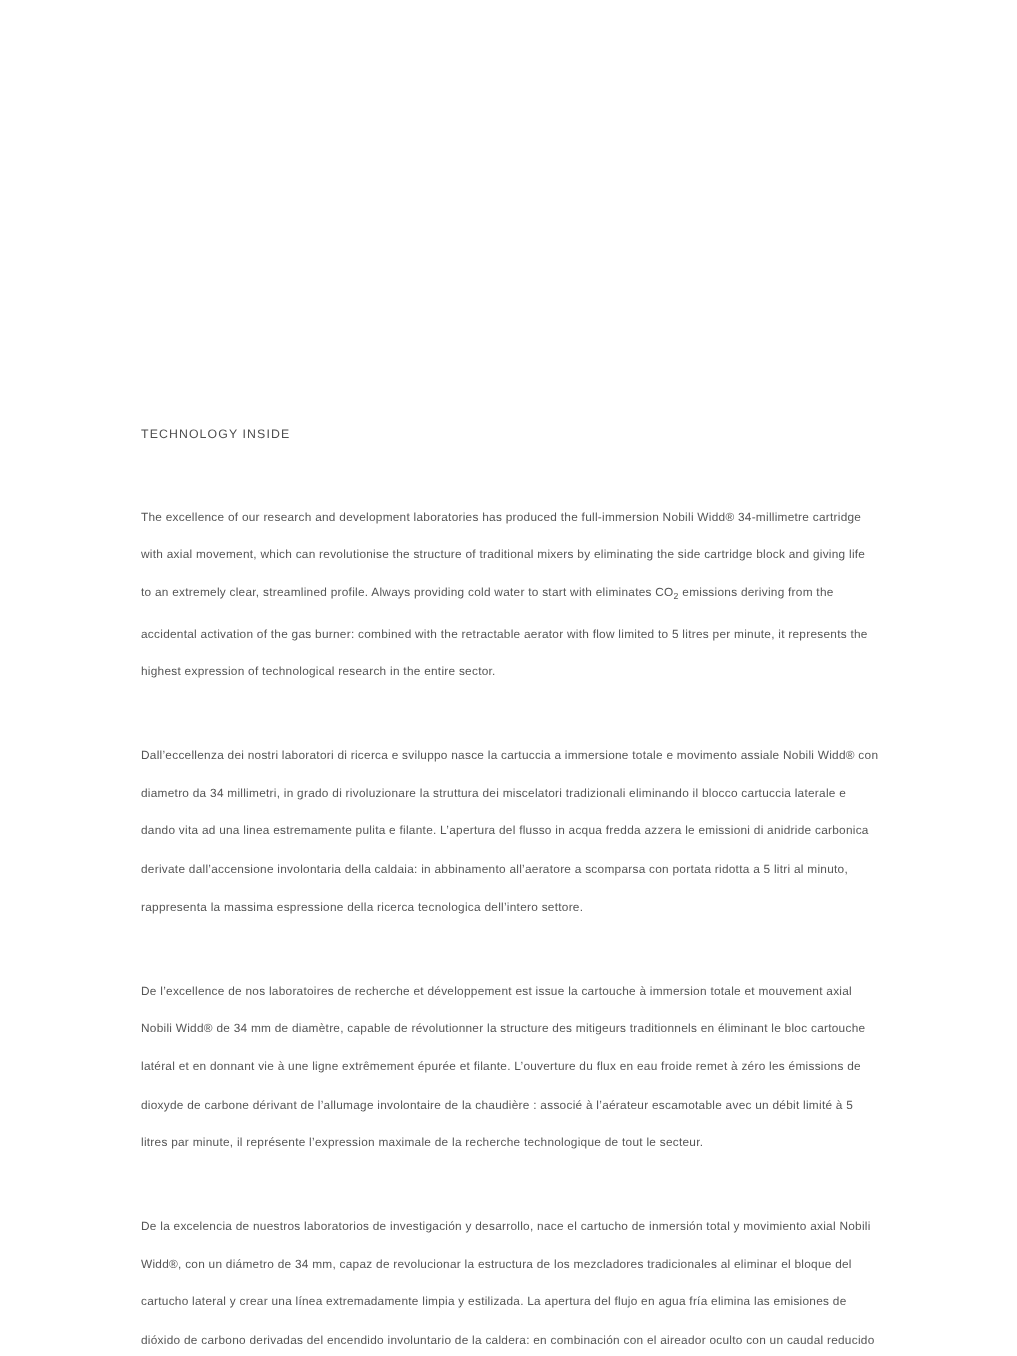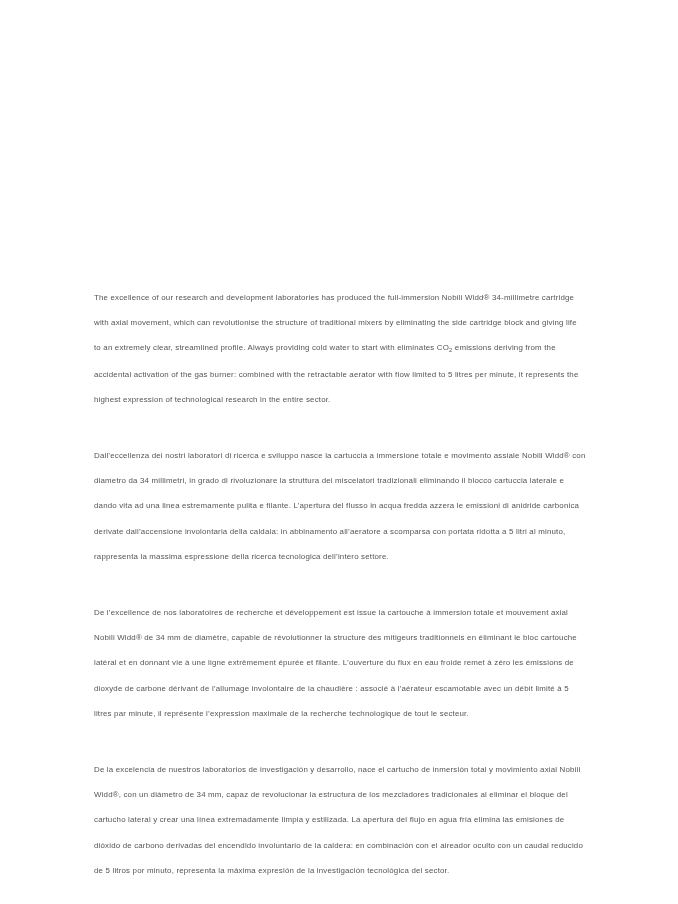--- a/index.html
+++ b/index.html
@@ -47,20 +47,21 @@
     vertical-align: baseline;
     position: relative;
     top: 2px;
   }
 </style>
 </head>
 <body>
 
 <div class="page">
 
+  <h1 class="doc-heading">TECHNOLOGY INSIDE</h1>
 
   <p class="para"><span>The excellence of our research and development laboratories has produced the full-immersion Nobili Widd® 34-millimetre cartridge with axial movement, which can revolutionise the structure of traditional mixers by eliminating the side cartridge block and giving life to an extremely clear, streamlined profile. Always providing cold water to start with eliminates CO</span><sub>2</sub><span> emissions deriving from the accidental activation of the gas burner: combined with the retractable aerator with flow limited to 5 litres per minute, it represents the highest expression of technological research in the entire sector.</span></p>
 
   <p class="para"><span>Dall’eccellenza dei nostri laboratori di ricerca e sviluppo nasce la cartuccia a immersione totale e movimento assiale Nobili Widd® con diametro da 34 millimetri, in grado di rivoluzionare la struttura dei miscelatori tradizionali eliminando il blocco cartuccia laterale e dando vita ad una linea estremamente pulita e filante. L’apertura del flusso in acqua fredda azzera le emissioni di anidride carbonica derivate dall’accensione involontaria della caldaia: in abbinamento all’aeratore a scomparsa con portata ridotta a 5 litri al minuto, rappresenta la massima espressione della ricerca tecnologica dell’intero settore.</span></p>
 
   <p class="para"><span>De l’excellence de nos laboratoires de recherche et développement est issue la cartouche à immersion totale et mouvement axial Nobili Widd® de 34 mm de diamètre, capable de révolutionner la structure des mitigeurs traditionnels en éliminant le bloc cartouche latéral et en donnant vie à une ligne extrêmement épurée et filante. L’ouverture du flux en eau froide remet à zéro les émissions de dioxyde de carbone dérivant de l’allumage involontaire de la chaudière : associé à l’aérateur escamotable avec un débit limité à 5 litres par minute, il représente l’expression maximale de la recherche technologique de tout le secteur.</span></p>
 
   <p class="para"><span>De la excelencia de nuestros laboratorios de investigación y desarrollo, nace el cartucho de inmersión total y movimiento axial Nobili Widd®, con un diámetro de 34 mm, capaz de revolucionar la estructura de los mezcladores tradicionales al eliminar el bloque del cartucho lateral y crear una línea extremadamente limpia y estilizada. La apertura del flujo en agua fría elimina las emisiones de dióxido de carbono derivadas del encendido involuntario de la caldera: en combinación con el aireador oculto con un caudal reducido de 5 litros por minuto, representa la máxima expresión de la investigación tecnológica del sector.</span></p>
 
 </div>

